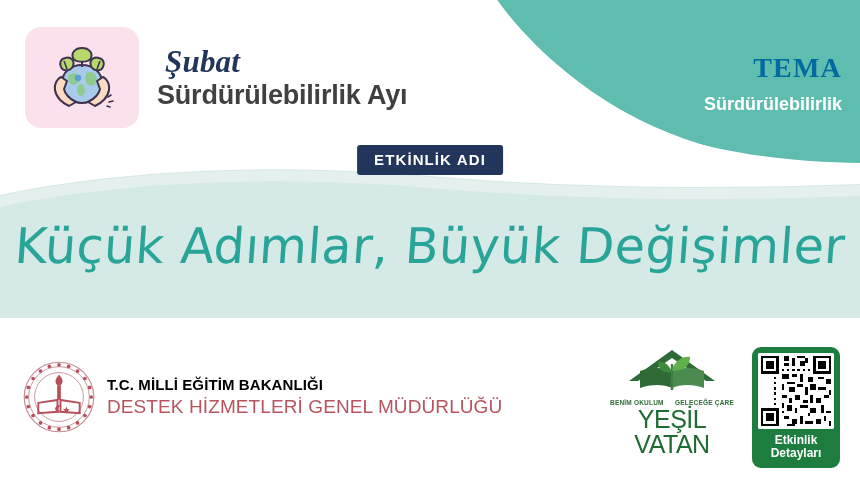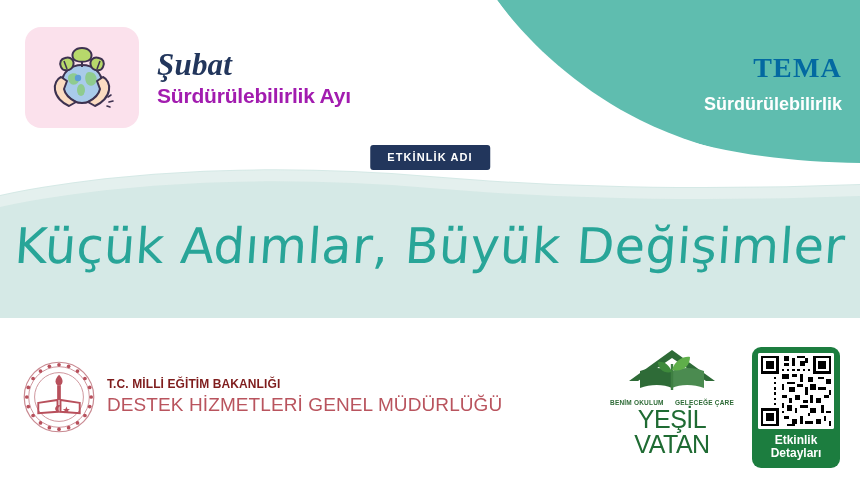--- a/index.html
+++ b/index.html
@@ -54,26 +54,27 @@
     line-height: 1;
   }
   .month-name {
     font-family: "Liberation Serif", serif;
     font-style: italic;
     font-weight: bold;
     font-size: 31px;
     color: #22365C;
     letter-spacing: 0.2px;
     margin-bottom: 5px;
+    margin-left: 8px;
   }
   .month-sub {
     font-family: "Liberation Sans", sans-serif;
     font-weight: bold;
-    font-size: 21px;
-    color: #a21caf;
+    font-size: 27px;
+    color: #404040;
     letter-spacing: -0.2px;
   }
 
   
   .theme-block {
     position: absolute;
     right: 18px;
     top: 52px;
     text-align: right;
     z-index: 5;
@@ -98,21 +99,21 @@
   
   .badge {
     position: absolute;
     left: 50%;
     transform: translateX(-50%);
     top: 145px;
     background: #22365C;
     color: #ffffff;
     font-family: "Liberation Sans", sans-serif;
     font-weight: bold;
-    font-size: 11px;
+    font-size: 15px;
     letter-spacing: 1.1px;
     padding: 6px 17px 7px 17px;
     border-radius: 3px;
     z-index: 6;
     white-space: nowrap;
   }
 
   
   .activity-title {
     position: absolute;
@@ -146,22 +147,22 @@
     top: 20px;
     display: flex;
     align-items: center;
     gap: 11px;
   }
   .meb-emblem { width: 74px; height: 74px; display: block; }
   .meb-text { line-height: 1.15; }
   .meb-line1 {
     font-family: "Liberation Sans", sans-serif;
     font-weight: bold;
-    font-size: 12px;
-    color: #7f1d1d;
+    font-size: 15px;
+    color: #000000;
     letter-spacing: 0.1px;
   }
   .meb-line2 {
     font-family: "Liberation Sans", sans-serif;
     font-weight: normal;
     font-size: 19px;
     color: #B9545E;
     letter-spacing: 0.1px;
     margin-top: 2px;
   }

